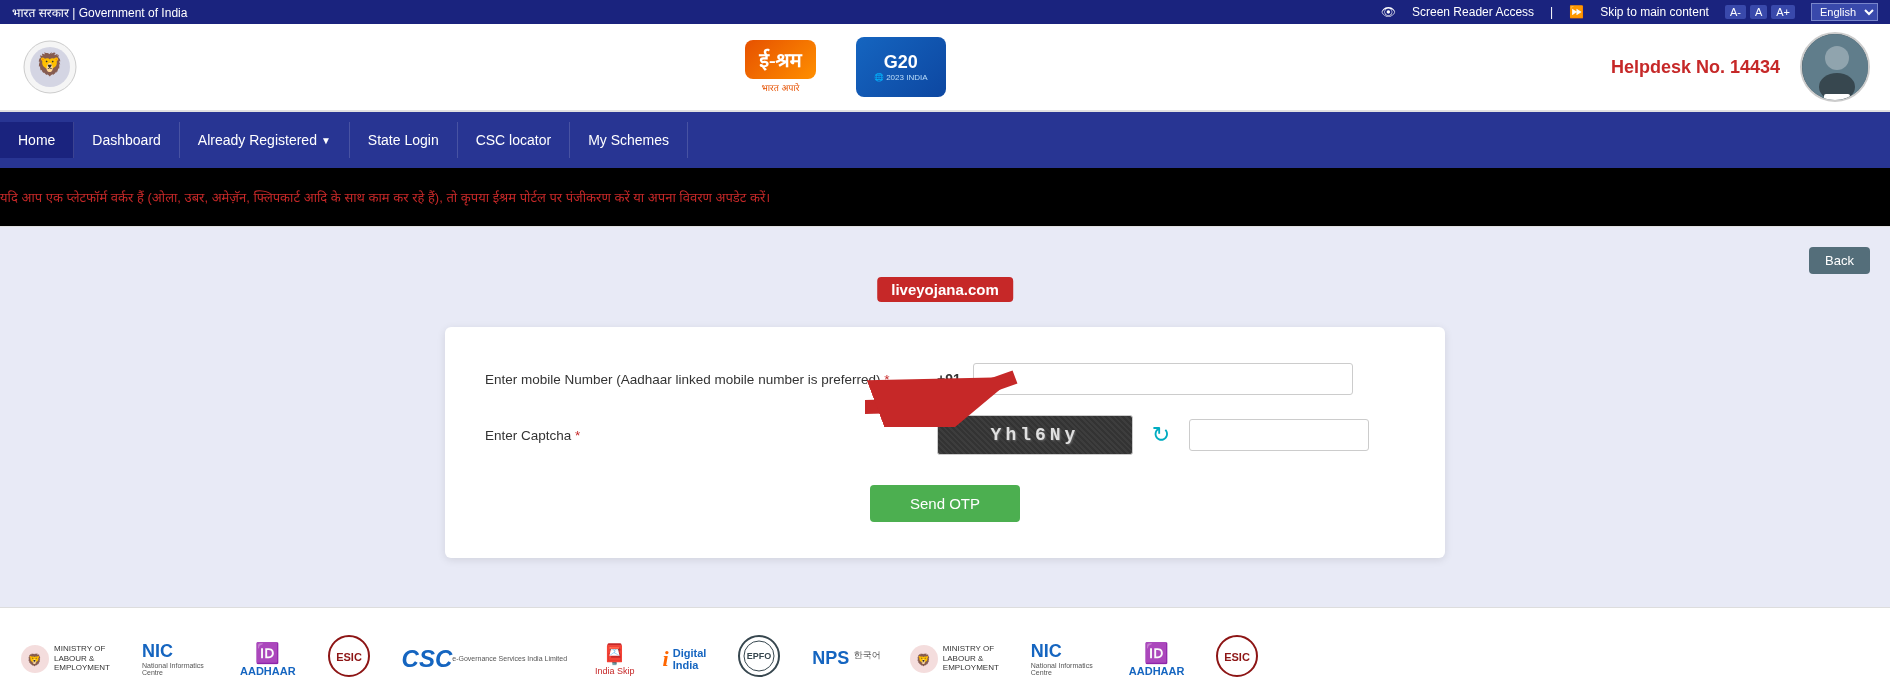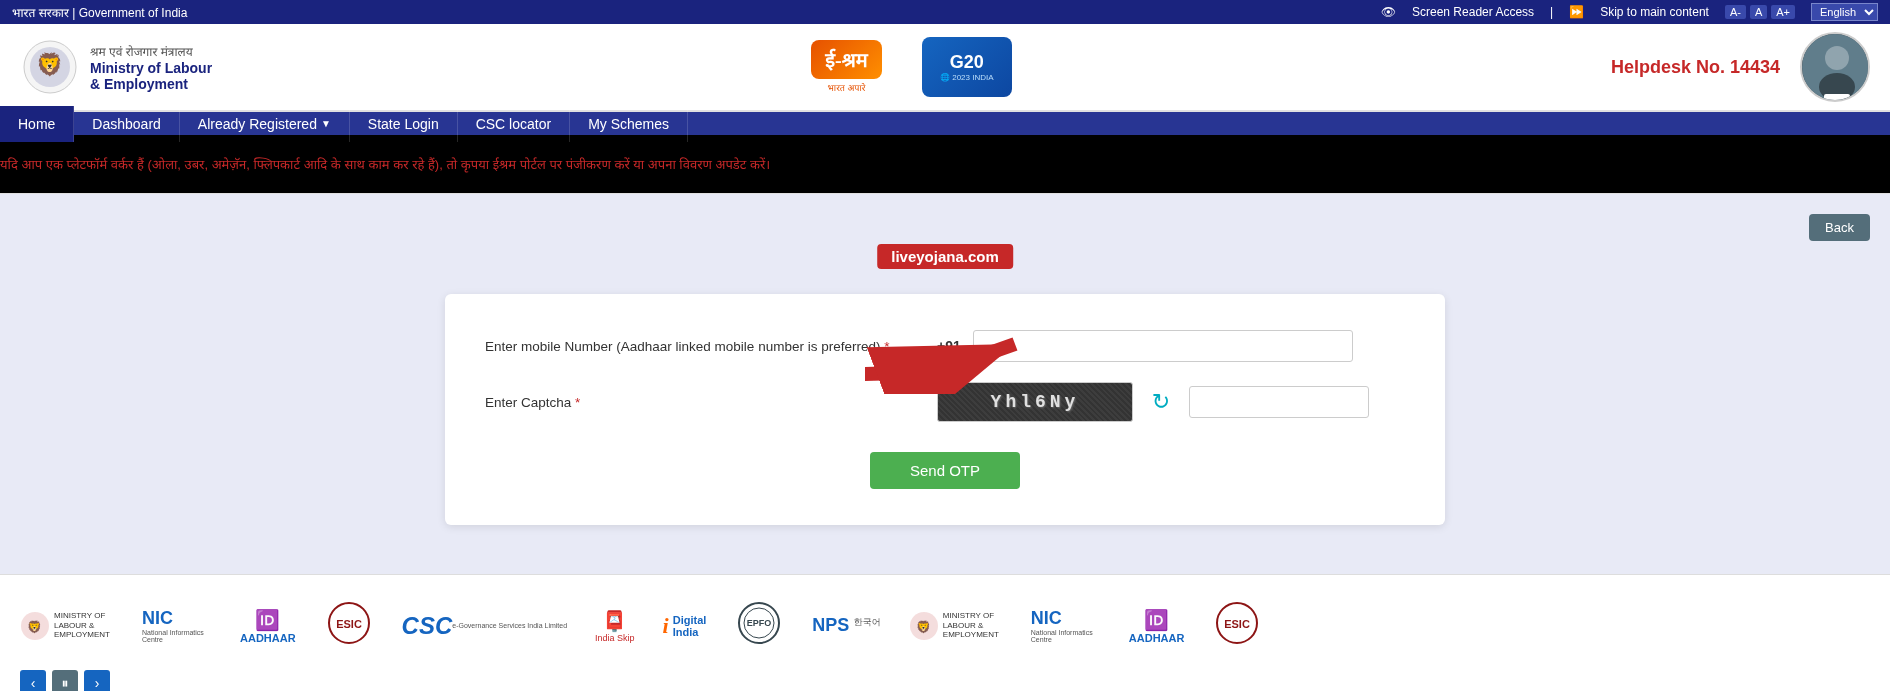--- a/index.html
+++ b/index.html
@@ -57,21 +57,21 @@
       display: flex; align-items: center; justify-content: center;
       overflow: hidden;
       border: 2px solid #ccc;
     }
 
     
     .nav {
       background: #283593;
       display: flex;
       align-items: center;
-      height: 23px;
+      height: 56px;
     }
     .nav-item {
       color: white;
       padding: 10px 18px;
       font-size: 14px;
       cursor: pointer;
       display: flex; align-items: center; gap: 4px;
       border-right: 1px solid rgba(255,255,255,0.15);
     }
     .nav-item.active { background: #1a237e; }
@@ -291,25 +291,20 @@
 <div class="header">
   <div class="header-logo">
 
     <div class="emblem" style="display:flex;align-items:center;justify-content:center;">
       <svg width="55" height="55" viewBox="0 0 55 55">
         <circle cx="27" cy="27" r="26" fill="#f5f5f5" stroke="#ccc" stroke-width="1"></circle>
         <circle cx="27" cy="27" r="20" fill="#1a237e" opacity="0.15"></circle>
         <text x="27" y="32" text-anchor="middle" font-size="22" fill="#b71c1c">🦁</text>
       </svg>
     </div>
-    <div>
-      <div class="hindi" style="font-size:12px;color:#555;">श्रम एवं रोजगार मंत्रालय</div>
-      <div style="font-size:14px;font-weight:bold;color:#1a237e;">Ministry of Labour</div>
-      <div style="font-size:14px;font-weight:bold;color:#1a237e;">&amp; Employment</div>
-    </div>
   </div>
 
   <div class="header-center">
     <div style="text-align:center;">
       <div style="background:linear-gradient(135deg,#e65100,#ff8f00);color:white;padding:6px 14px;border-radius:8px;font-size:20px;font-weight:bold;font-family:serif;">
         <span>ई-श्रम</span>
       </div>
       <div style="font-size:9px;color:#e65100;margin-top:2px;">भारत अपारे</div>
     </div>
     <div style="width:90px;height:60px;background:linear-gradient(135deg,#1565c0,#0d47a1);border-radius:8px;display:flex;flex-direction:column;align-items:center;justify-content:center;color:white;">

